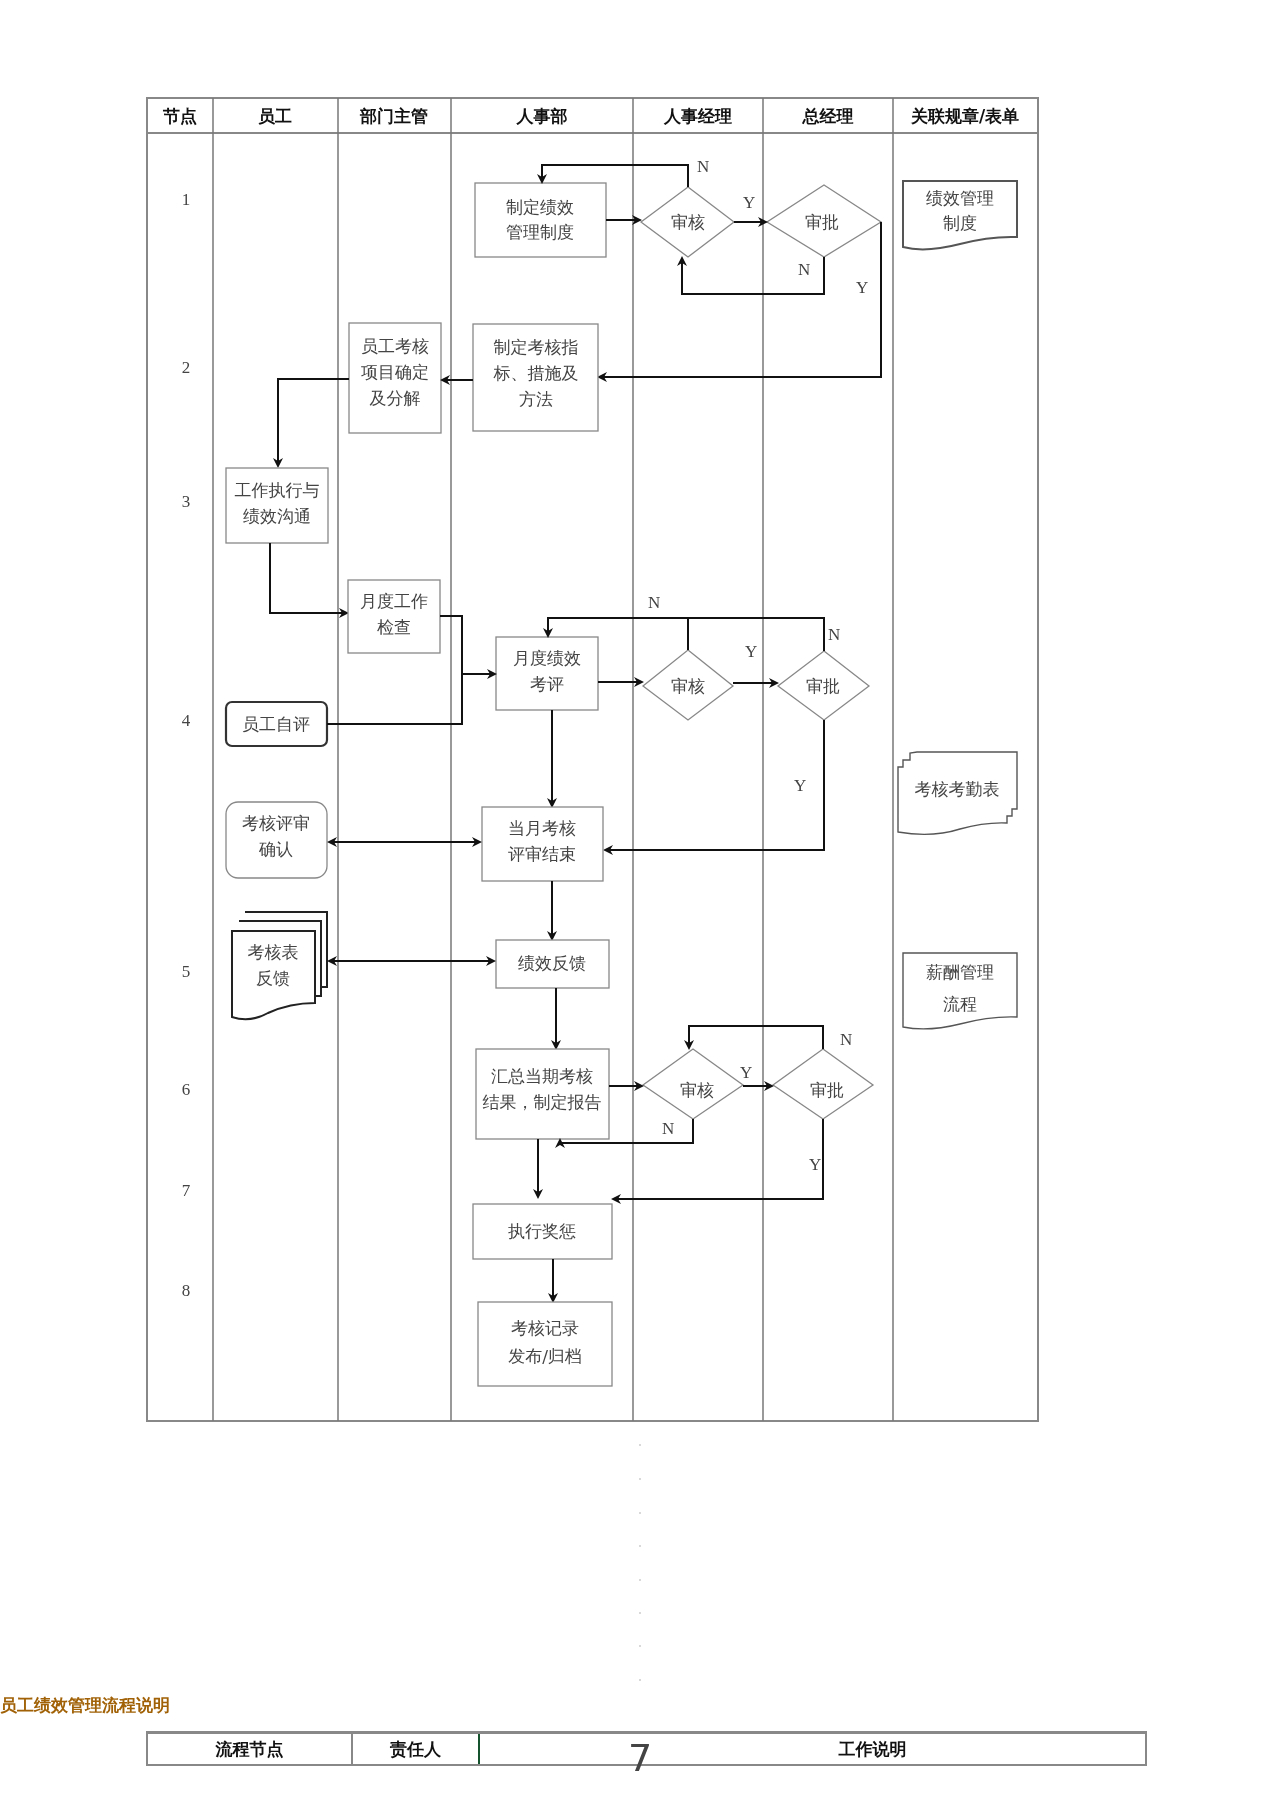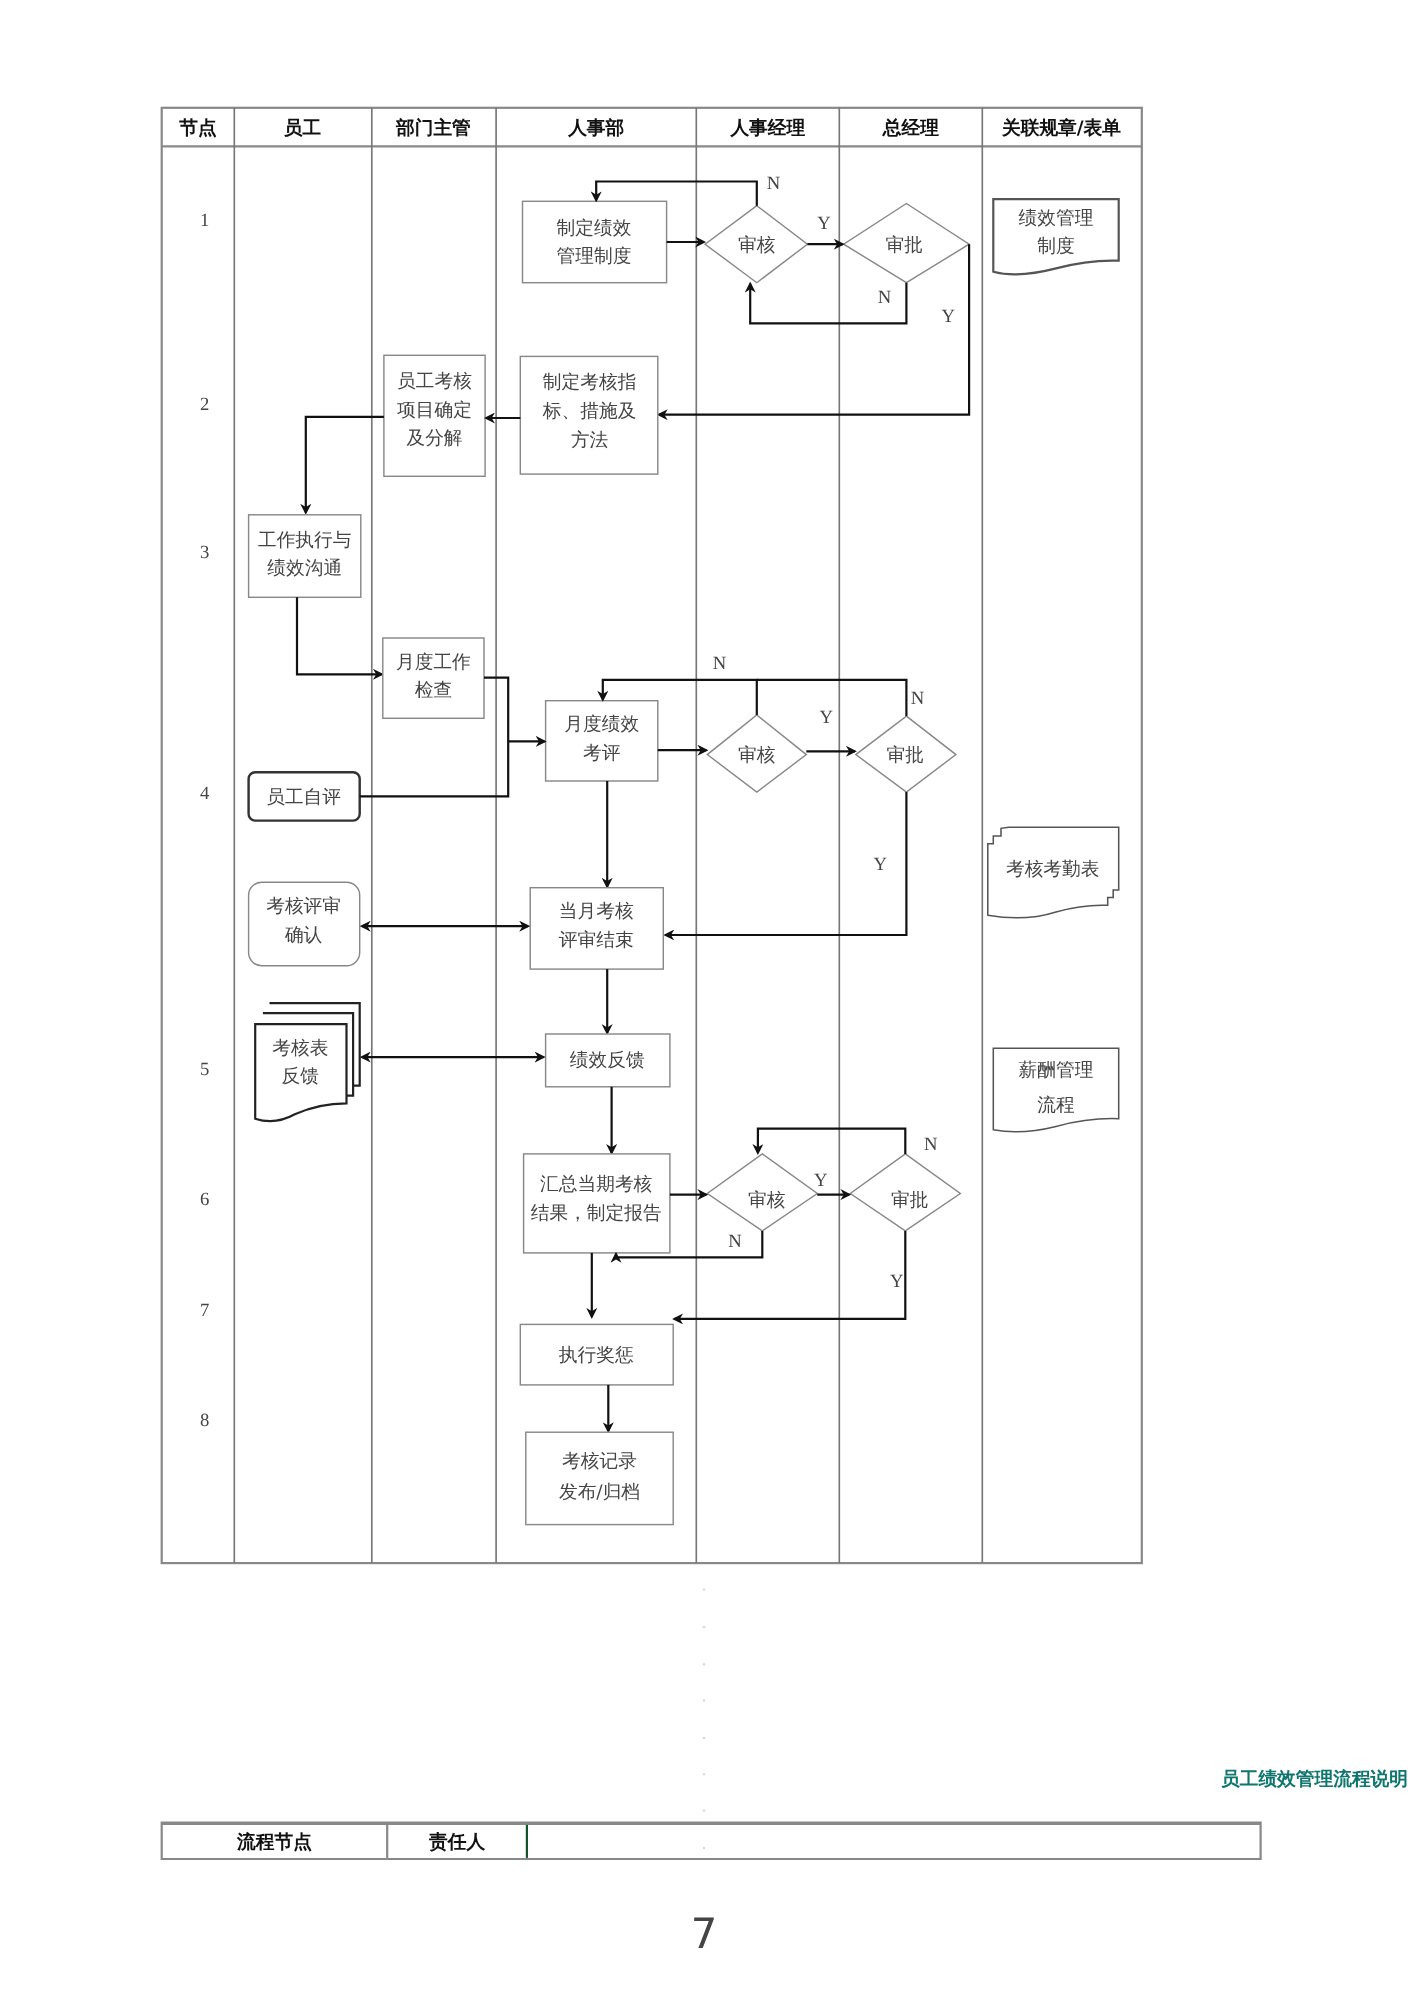--- a/index.html
+++ b/index.html
@@ -10,23 +10,23 @@
   .nodeno { font-family: "Liberation Serif", serif; font-size: 17px; fill: #444; }
   .boxtxt { font-family: "DejaVu Serif", "Liberation Serif", serif; font-size: 17px; fill: #444; }
   .yn { font-family: "Liberation Serif", serif; font-size: 17px; fill: #444; }
   .lane { stroke: #777; stroke-width: 1.5; fill: none; }
   .frame { stroke: #888; stroke-width: 2; fill: none; }
   .shape { stroke: #888; stroke-width: 1.3; fill: #fff; }
   .shape-dark { stroke: #333; stroke-width: 2.2; fill: #fff; }
   .doc { stroke: #555; stroke-width: 1.4; fill: #fff; }
   .conn { stroke: #111; stroke-width: 2; fill: none; }
   .dots circle { fill: #ccc; }
-  .desc-title { position: absolute; left: 0; width: 1280px; top: 1606px; text-align: right;
-                font-family: "DejaVu Sans", "Liberation Sans", sans-serif; font-weight: bold; font-size: 17px; color: #0f766e; }
-  .desc-table { position: absolute; left: 146px; top: 1656px; width: 1001px; height: 35px;
+  .desc-title { position: absolute; left: 0; width: 1280px; top: 1694px; text-align: left;
+                font-family: "DejaVu Sans", "Liberation Sans", sans-serif; font-weight: bold; font-size: 17px; color: #a16207; }
+  .desc-table { position: absolute; left: 146px; top: 1731px; width: 1001px; height: 35px;
                 border: 2px solid #888; border-top-width: 3px; box-sizing: border-box; display: flex; text-align: right; }
   .desc-table div { display: flex; align-items: center; justify-content: center;
                 font-family: "DejaVu Sans", "Liberation Sans", sans-serif; font-weight: bold; font-size: 17px; color: #111; }
   .desc-table .c1 { width: 203px; border-right: 2px solid #888; }
   .desc-table .c2 { width: 125px; border-right: 2px solid #14532d; }
   .desc-table .c3 { flex: 1; padding-left: 120px; }
   .page-no { position: absolute; left: 628px; top: 1736px; font-family: "DejaVu Sans", "Liberation Sans", sans-serif;
              font-size: 38px; color: #444; font-weight: normal; }
 </style>
 </head>
@@ -249,14 +249,15 @@
       <circle cx="640" cy="1613" r="1"></circle>
     <circle cx="640" cy="1646" r="1"></circle>
       <circle cx="640" cy="1680" r="1"></circle>
   </g>
 </svg>
 
 <div class="desc-title">员工绩效管理流程说明</div>
 <div class="desc-table">
   <div class="c1">流程节点</div>
   <div class="c2">责任人</div>
+  <div class="c3">工作说明</div>
 </div>
 <div class="page-no">7</div>
 
 </body></html>

